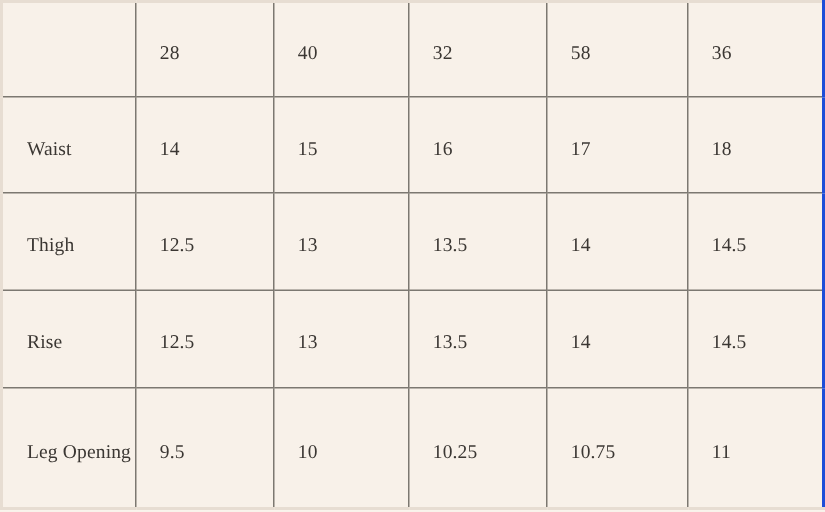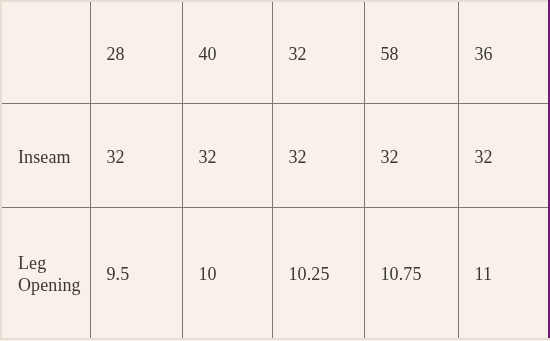--- a/index.html
+++ b/index.html
@@ -27,37 +27,37 @@
     height: 340px;
     table-layout: fixed;
     background: #f8f1e9;
     margin: 0;
   }
   table.size-table td {
     border-right: 1px solid #7c7871;
     border-bottom: 1px solid #7c7871;
     background: #f8f1e9;
     color: #3b3733;
-    font-size: 18px;
+    font-size: 13px;
     font-weight: normal;
     padding: 4px 0 0 16px;
     vertical-align: middle;
     text-align: left;
     line-height: 1.22;
     letter-spacing: 0.1px;
   }
   
   table.size-table tr td:first-child {
     border-left: 2px solid #e7ddd2;
   }
   table.size-table tr:first-child td {
     border-top: 2px solid #e7ddd2;
   }
   table.size-table tr td:last-child {
-    border-right: 2px solid #701a75;
+    border-right: 2px solid #1d4ed8;
   }
   table.size-table tr:last-child td {
     border-bottom: 2px solid #e7ddd2;
   }
   
   col.c0 { width: 89px; }
   col.c1 { width: 92px; }
   col.c2 { width: 90px; }
   col.c3 { width: 92px; }
   col.c4 { width: 94px; }
@@ -92,31 +92,47 @@
     <tbody>
       <tr class="r-head">
         <td class="empty-corner"></td>
         <td>28</td>
         <td>40</td>
         <td>32</td>
         <td>58</td>
         <td>36</td>
       </tr>
 
+      <tr class="r-body">
+        <td class="row-label">Waist</td>
+        <td>14</td>
+        <td>15</td>
+        <td>16</td>
+        <td>17</td>
+        <td>18</td>
+      </tr>
 
+      <tr class="r-body">
+        <td class="row-label">Thigh</td>
+        <td>12.5</td>
+        <td>13</td>
+        <td>13.5</td>
+        <td>14</td>
+        <td>14.5</td>
+      </tr>
 
+      <tr class="r-body">
+        <td class="row-label">Rise</td>
+        <td>12.5</td>
+        <td>13</td>
+        <td>13.5</td>
+        <td>14</td>
+        <td>14.5</td>
+      </tr>
 
-      <tr class="r-inseam">
-        <td class="row-label">Inseam</td>
-        <td>32</td>
-        <td>32</td>
-        <td>32</td>
-        <td>32</td>
-        <td>32</td>
-      </tr>
 
       <tr class="r-last">
         <td class="row-label row-label-center">Leg Opening</td>
         <td>9.5</td>
         <td>10</td>
         <td>10.25</td>
         <td>10.75</td>
         <td>11</td>
       </tr>
     </tbody>

